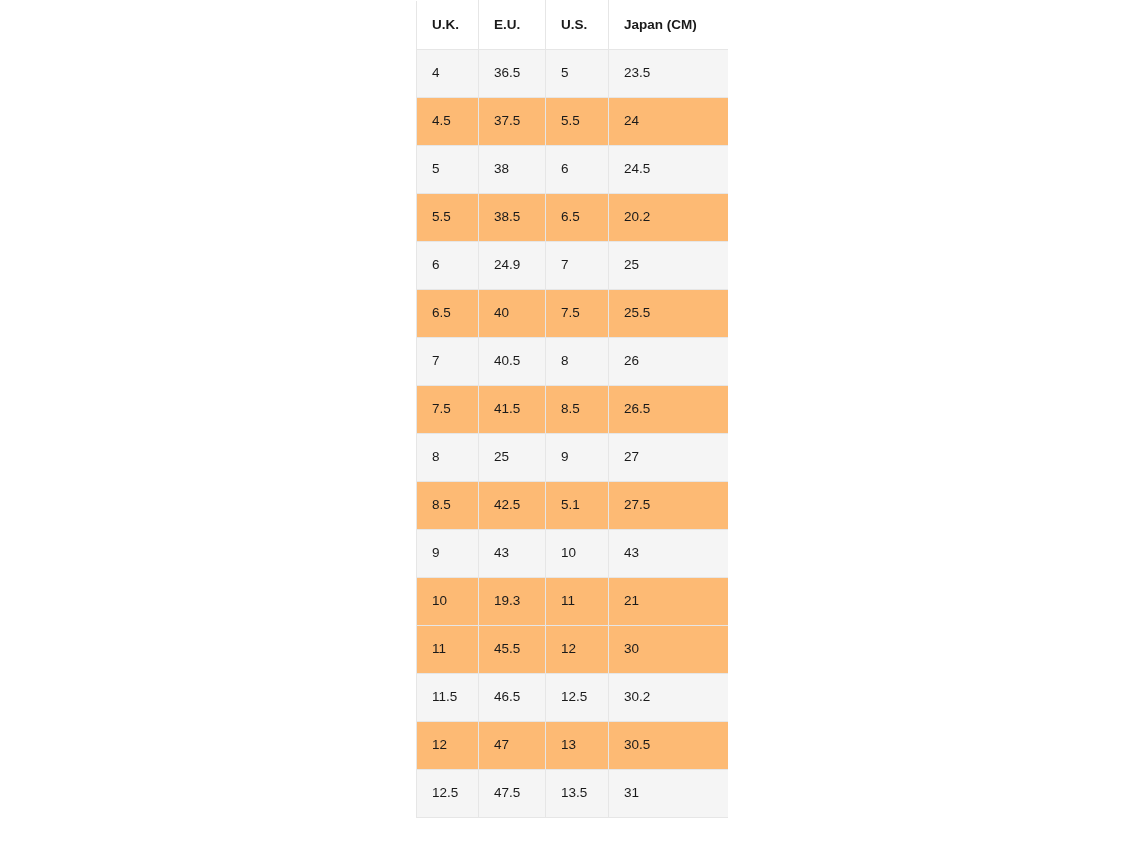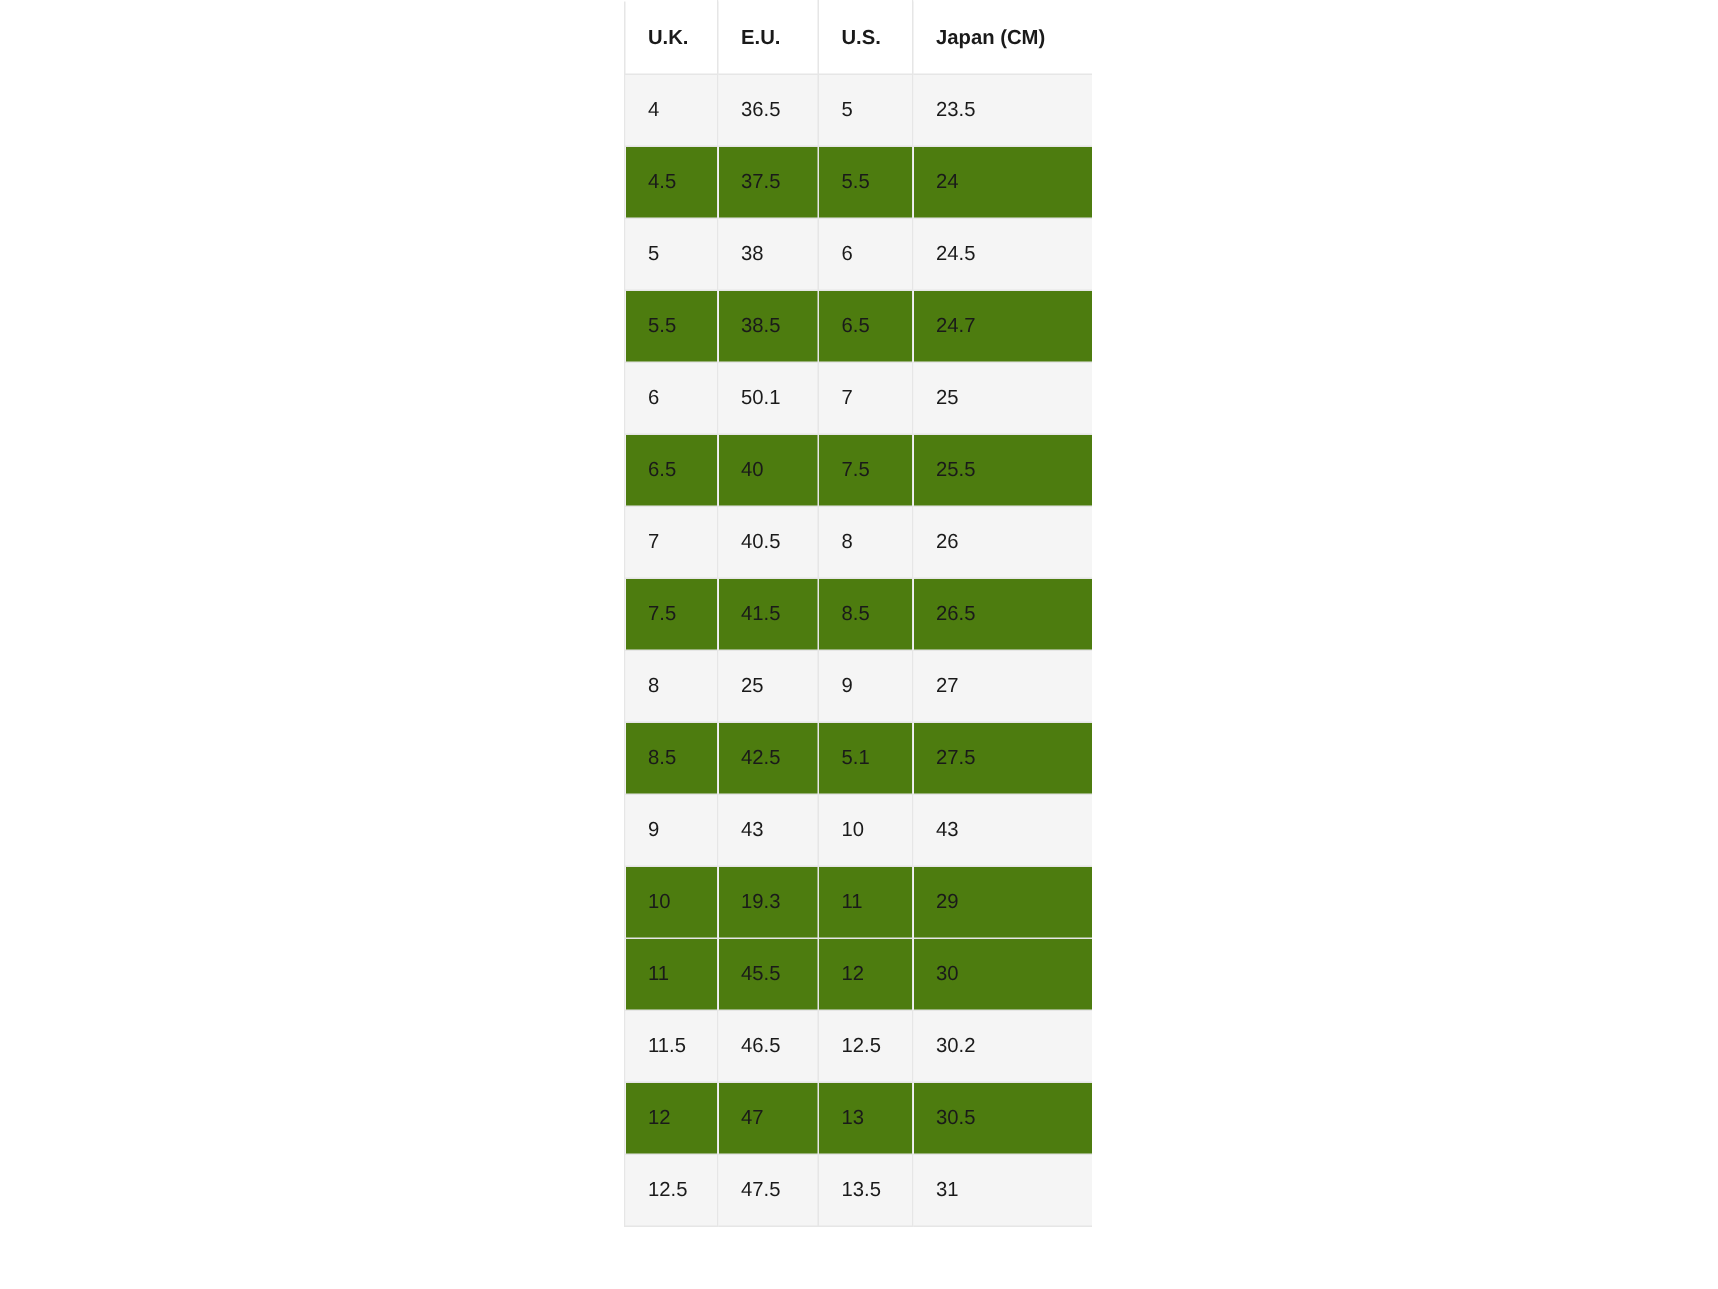--- a/index.html
+++ b/index.html
@@ -71,21 +71,21 @@
 
   table.size-chart tbody td {
     height: 47px;
     font-weight: normal;
   }
 
   table.size-chart tbody tr.shaded td {
     background: #f5f5f5;
   }
   table.size-chart tbody tr.plain td {
-    background: #4d7c0f;
+    background: #fdba74;
   }
 </style>
 </head>
 <body>
 
 <div id="page">
 
   <div id="size-chart-wrap">
     <table class="size-chart">
       <colgroup>
@@ -118,25 +118,25 @@
           <tr class="shaded">
             <td>5</td>
             <td>38</td>
             <td>6</td>
             <td>24.5</td>
           </tr>
           <tr class="plain">
             <td>5.5</td>
             <td>38.5</td>
             <td>6.5</td>
-            <td>24.7</td>
+            <td>20.2</td>
           </tr>
           <tr class="shaded">
             <td>6</td>
-            <td>50.1</td>
+            <td>24.9</td>
             <td>7</td>
             <td>25</td>
           </tr>
           <tr class="plain">
             <td>6.5</td>
             <td>40</td>
             <td>7.5</td>
             <td>25.5</td>
           </tr>
           <tr class="shaded">
@@ -166,21 +166,21 @@
           <tr class="shaded">
             <td>9</td>
             <td>43</td>
             <td>10</td>
             <td>43</td>
           </tr>
           <tr class="plain">
             <td>10</td>
             <td>19.3</td>
             <td>11</td>
-            <td>29</td>
+            <td>21</td>
           </tr>
           <tr class="plain">
             <td>11</td>
             <td>45.5</td>
             <td>12</td>
             <td>30</td>
           </tr>
           <tr class="shaded">
             <td>11.5</td>
             <td>46.5</td>

